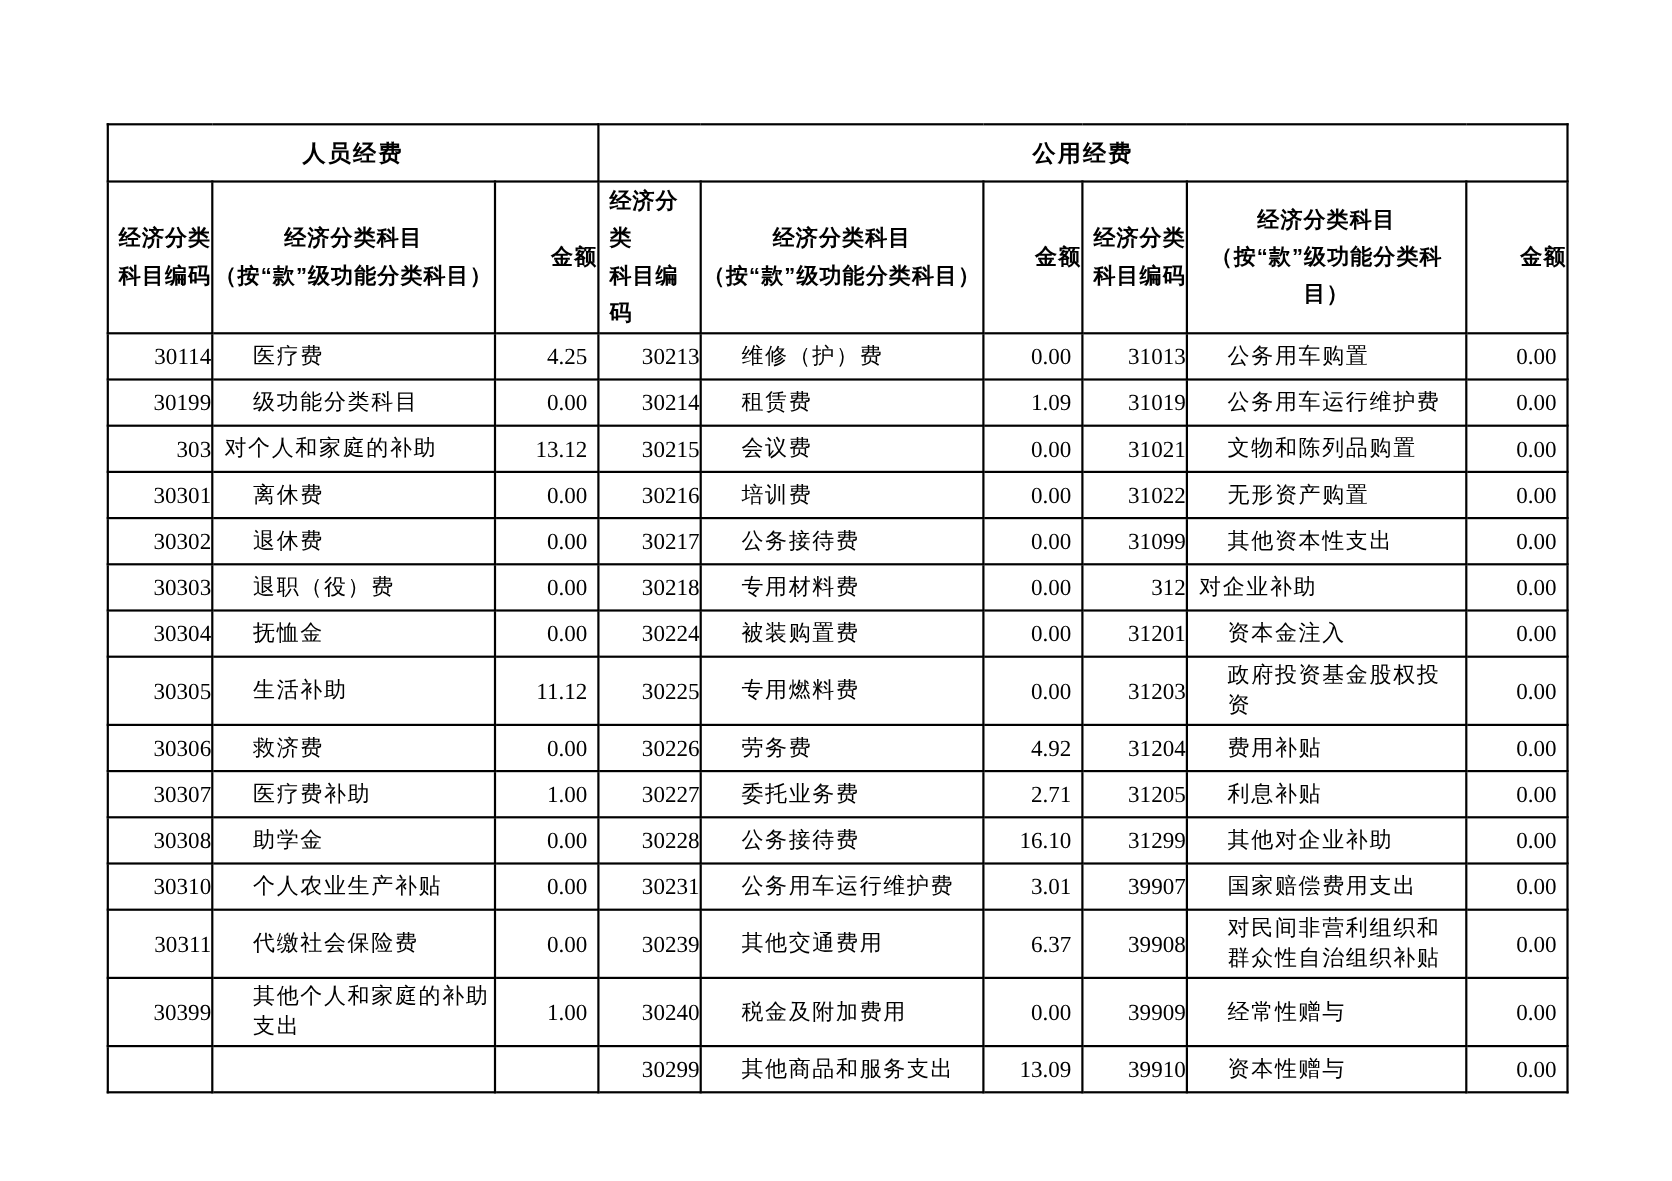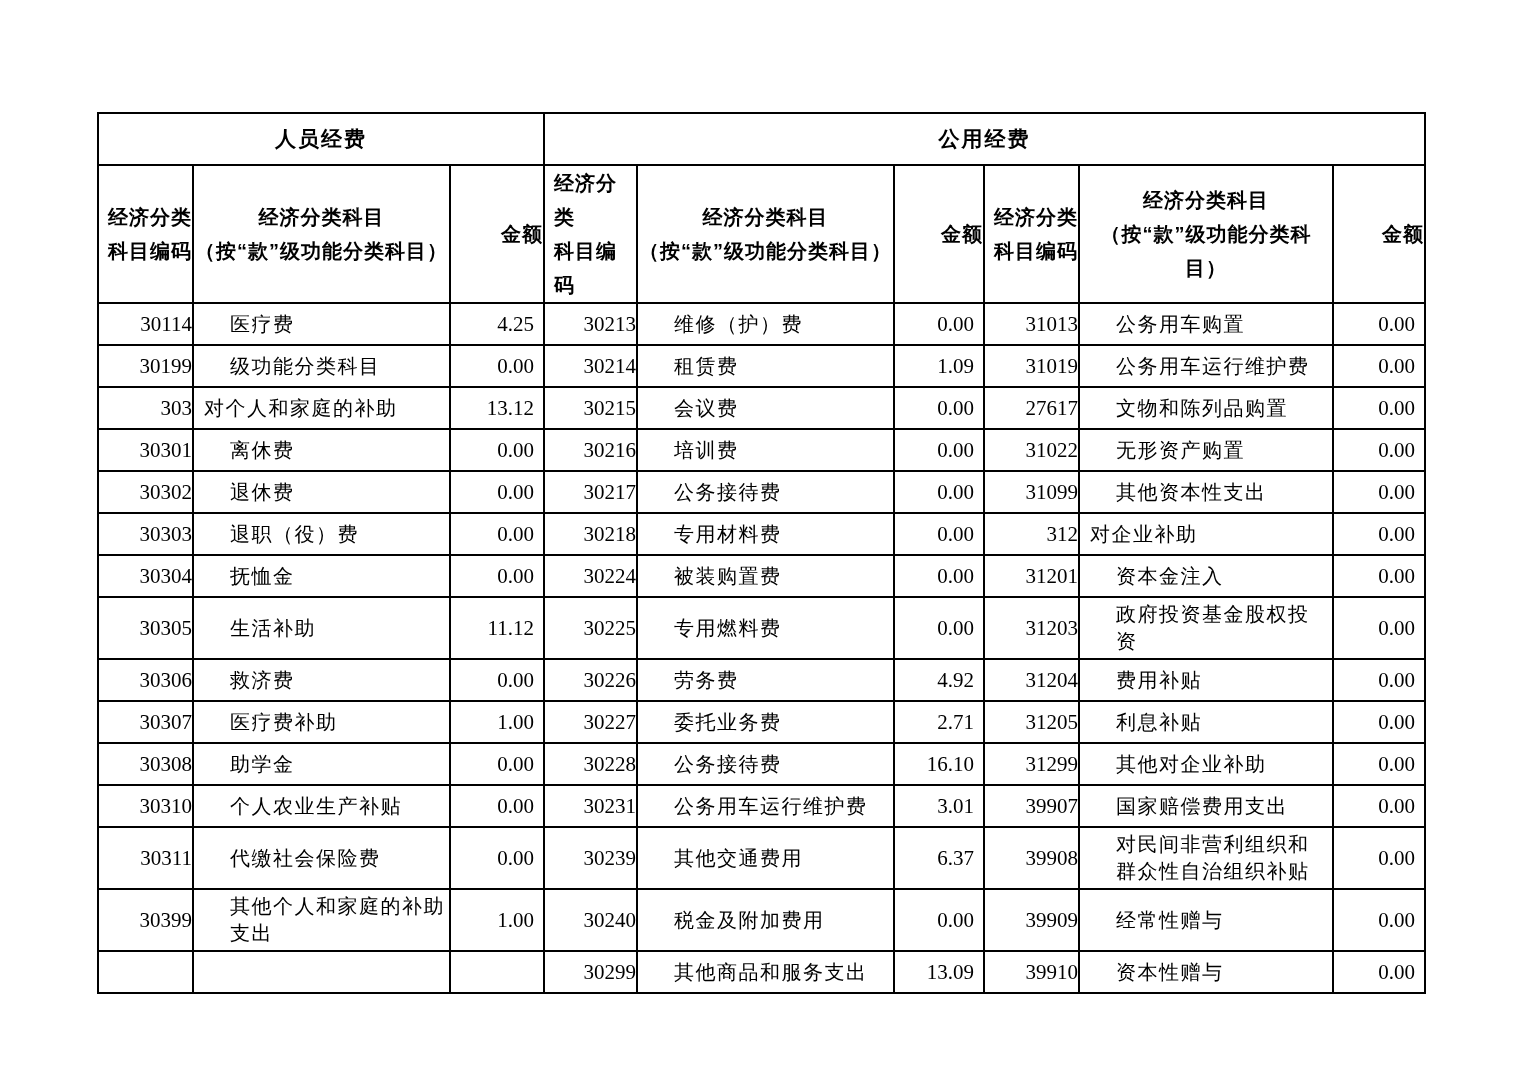--- a/index.html
+++ b/index.html
@@ -116,21 +116,21 @@
           <td class="subject indent">公务用车运行维护费</td>
           <td class="amount">0.00</td>
         </tr>
         <tr>
           <td class="code">303</td>
           <td class="subject">对个人和家庭的补助</td>
           <td class="amount">13.12</td>
           <td class="code">30215</td>
           <td class="subject indent">会议费</td>
           <td class="amount">0.00</td>
-          <td class="code">27617</td>
+          <td class="code">31021</td>
           <td class="subject indent">文物和陈列品购置</td>
           <td class="amount">0.00</td>
         </tr>
         <tr>
           <td class="code">30301</td>
           <td class="subject indent">离休费</td>
           <td class="amount">0.00</td>
           <td class="code">30216</td>
           <td class="subject indent">培训费</td>
           <td class="amount">0.00</td>

